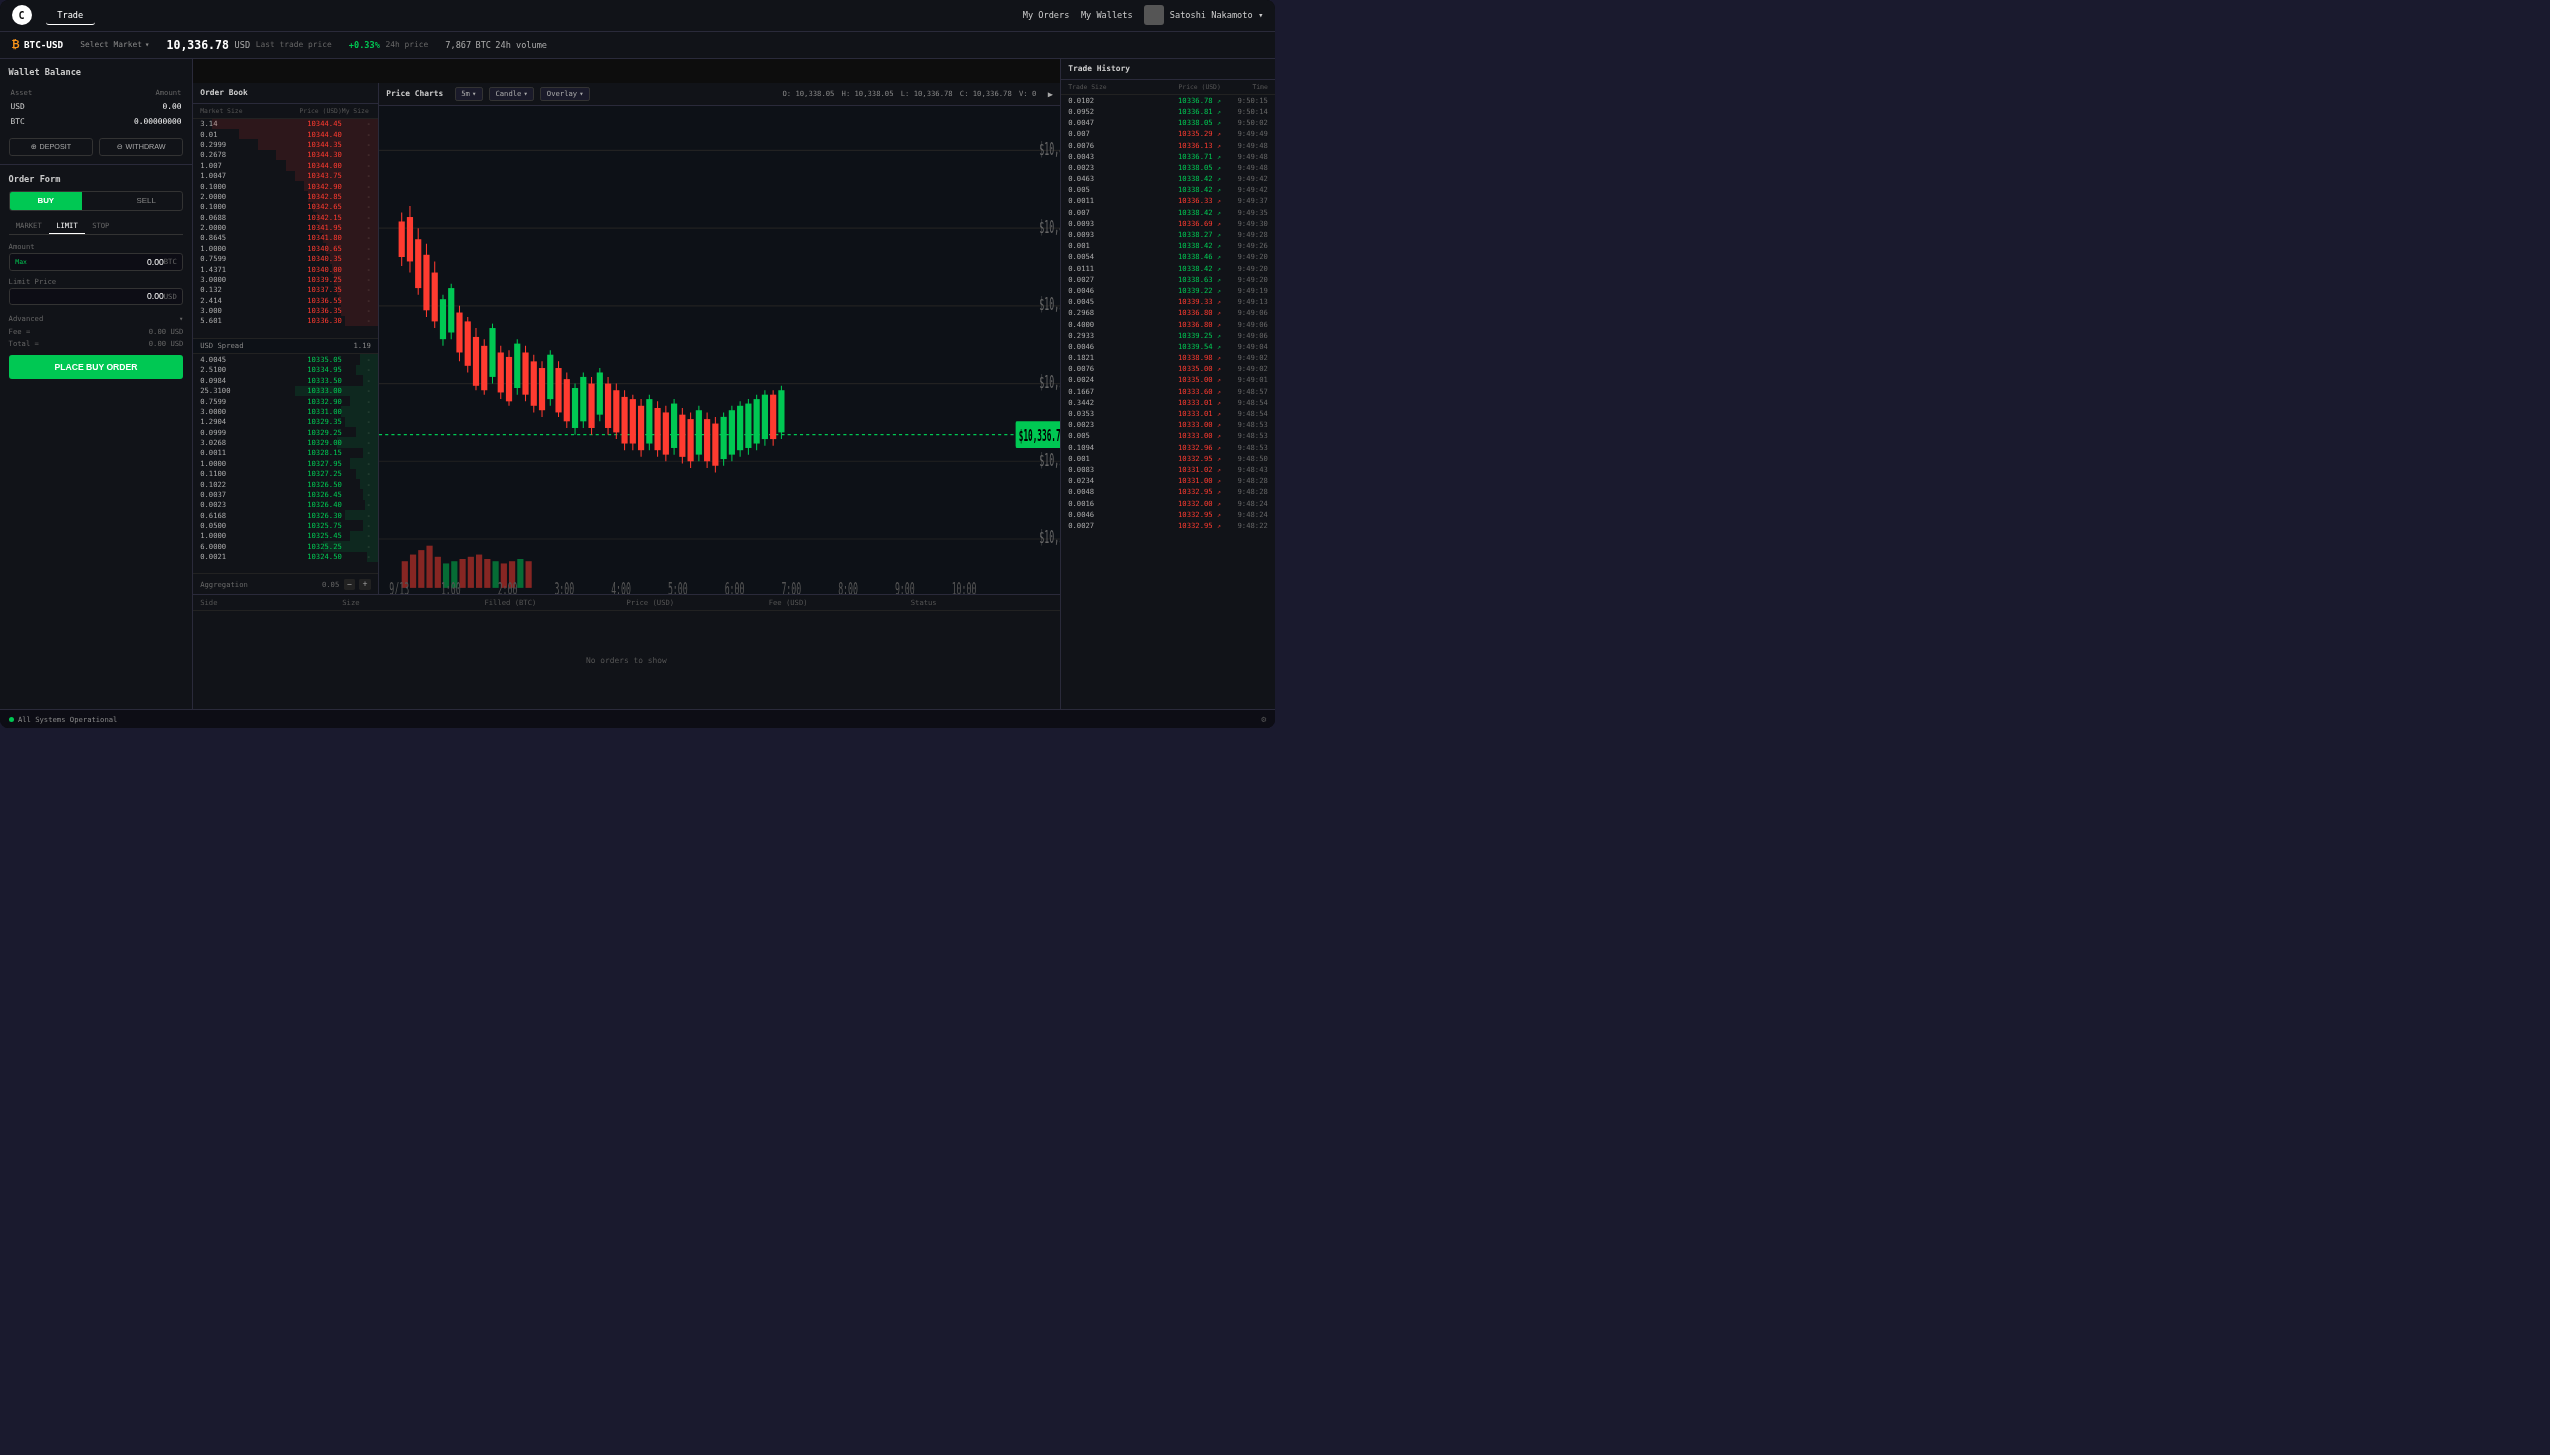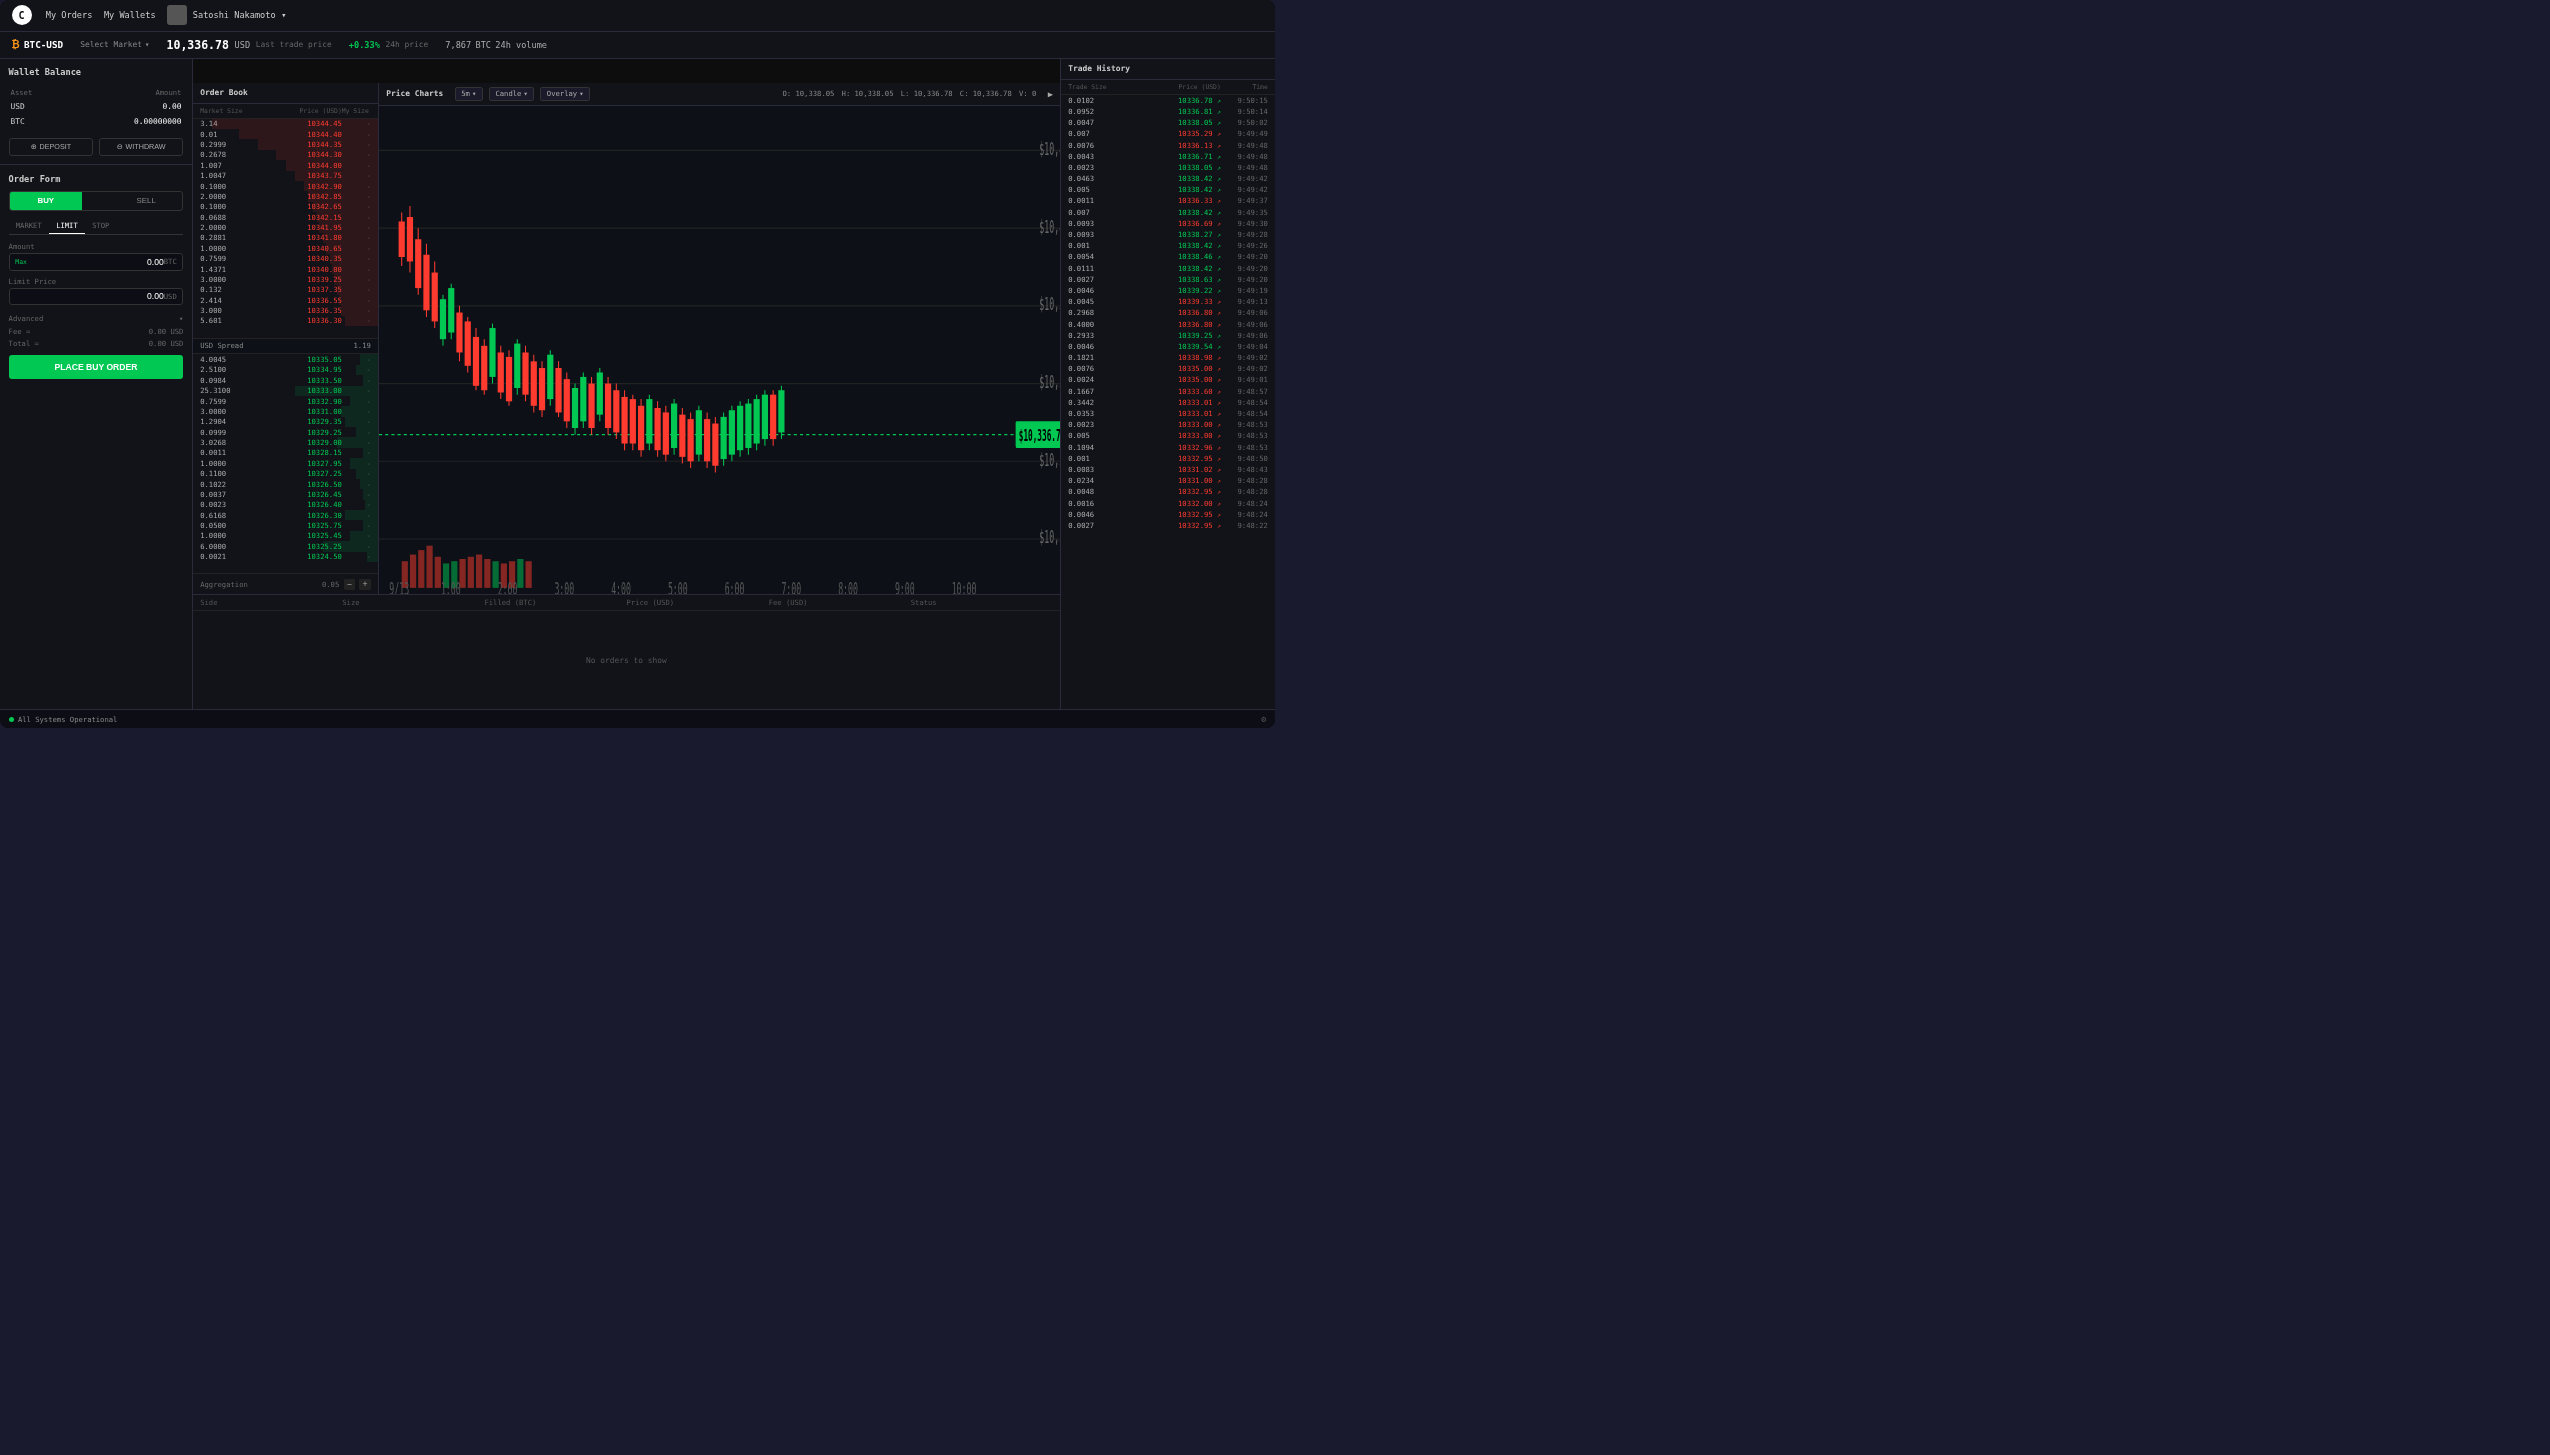--- a/index.html
+++ b/index.html
@@ -602,20 +602,23 @@
       background: rgba(0, 200, 83, 0.12);
     }
   </style>
 </head>
 <body>
 
 <div class="app-container">
 
   <div class="top-nav">
     <div class="logo">C</div>
+    <div class="nav-tabs">
+      <div class="nav-tab active">Trade</div>
+    </div>
     <div class="nav-right">
       <div class="nav-link">My Orders</div>
       <div class="nav-link">My Wallets</div>
       <div class="user-menu">
         <div class="avatar"></div>
         <span>Satoshi Nakamoto</span>
         <span>▾</span>
       </div>
     </div>
   </div>
@@ -795,21 +798,21 @@
     <span class="col3">-</span>
   </div>
               <div class="ob-row ask">
     <div class="depth-bar-ask" style="width:32%"></div>
     <span class="col1">2.0000</span>
     <span class="col2">10341.95</span>
     <span class="col3">-</span>
   </div>
               <div class="ob-row ask">
     <div class="depth-bar-ask" style="width:30%"></div>
-    <span class="col1">0.2881</span>
+    <span class="col1">0.8645</span>
     <span class="col2">10341.80</span>
     <span class="col3">-</span>
   </div>
               <div class="ob-row ask">
     <div class="depth-bar-ask" style="width:28%"></div>
     <span class="col1">1.0000</span>
     <span class="col2">10340.65</span>
     <span class="col3">-</span>
   </div>
               <div class="ob-row ask">

